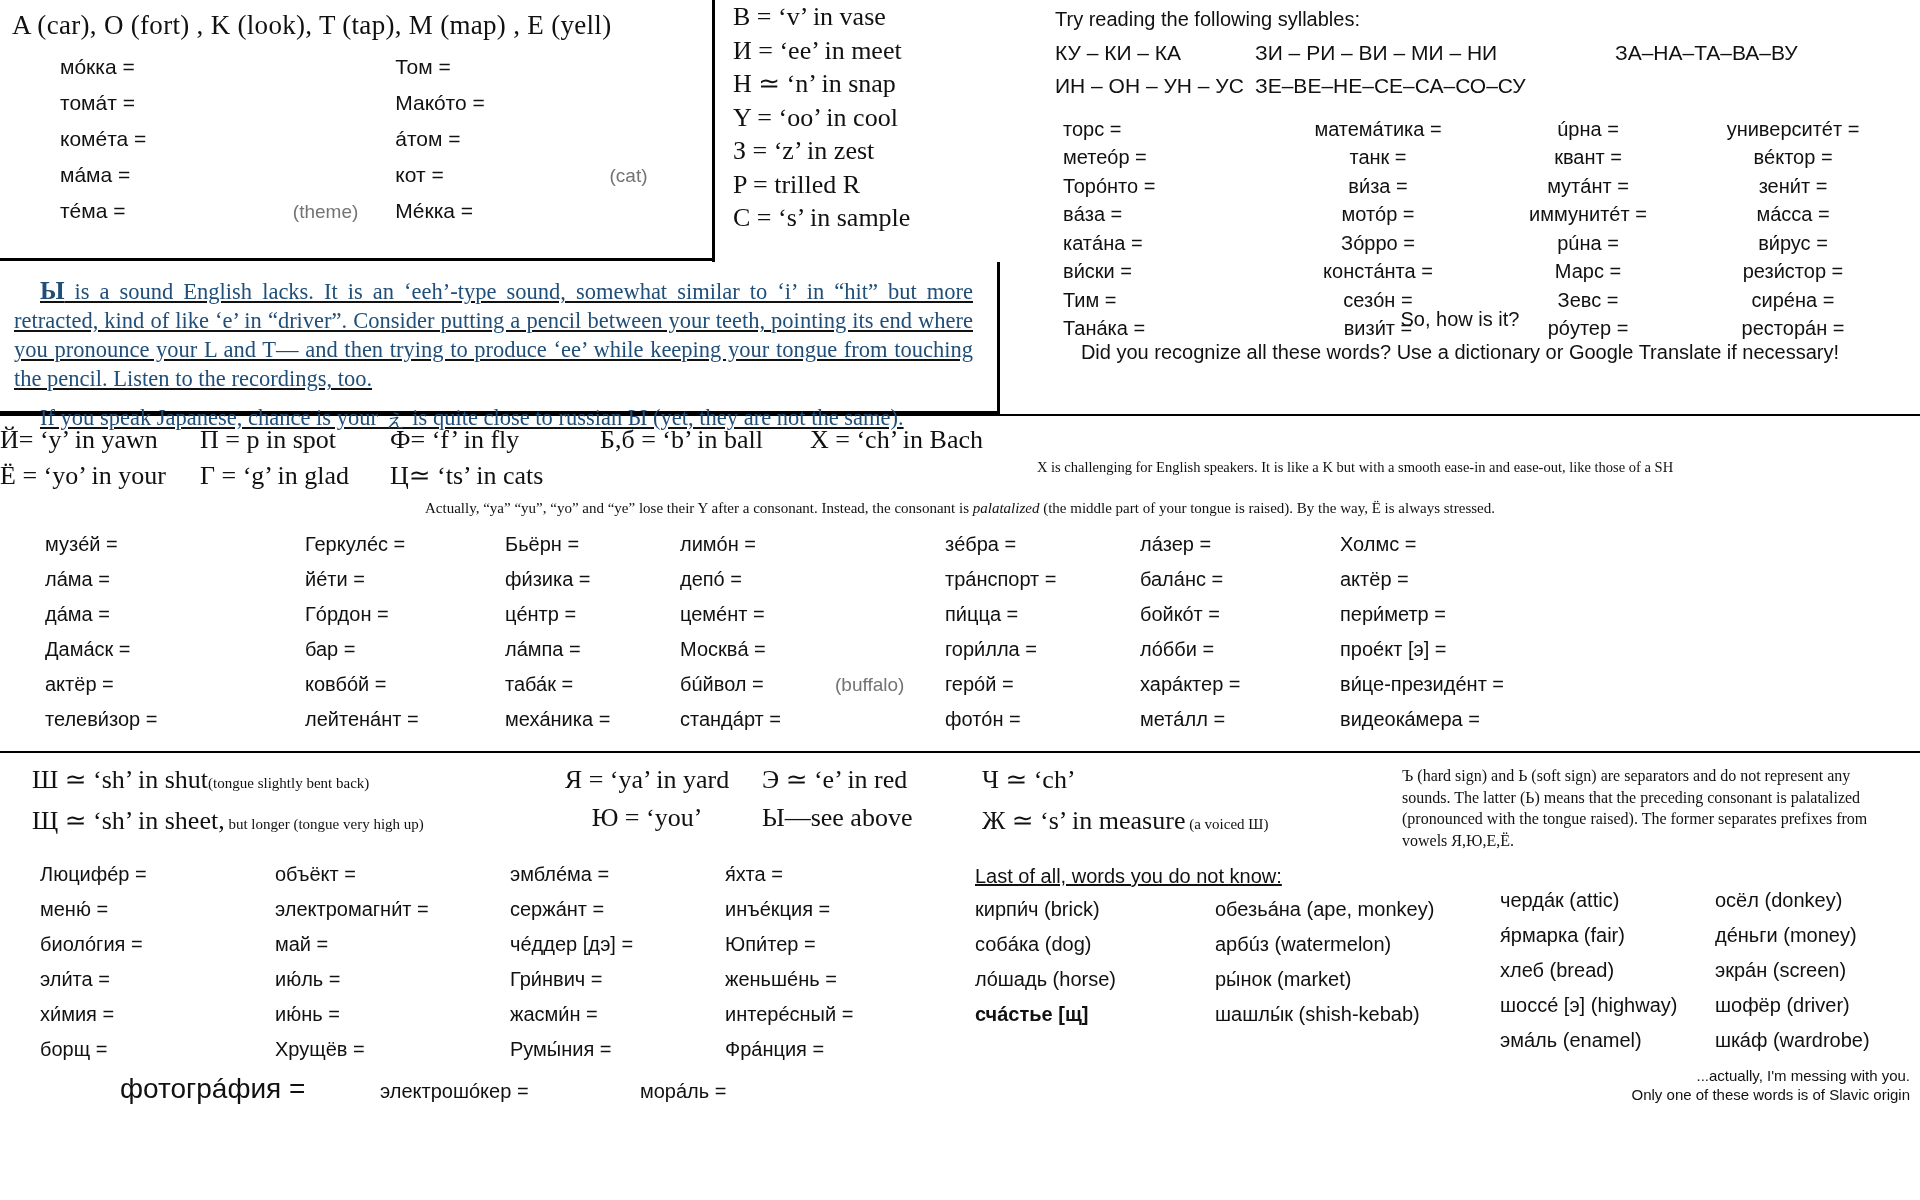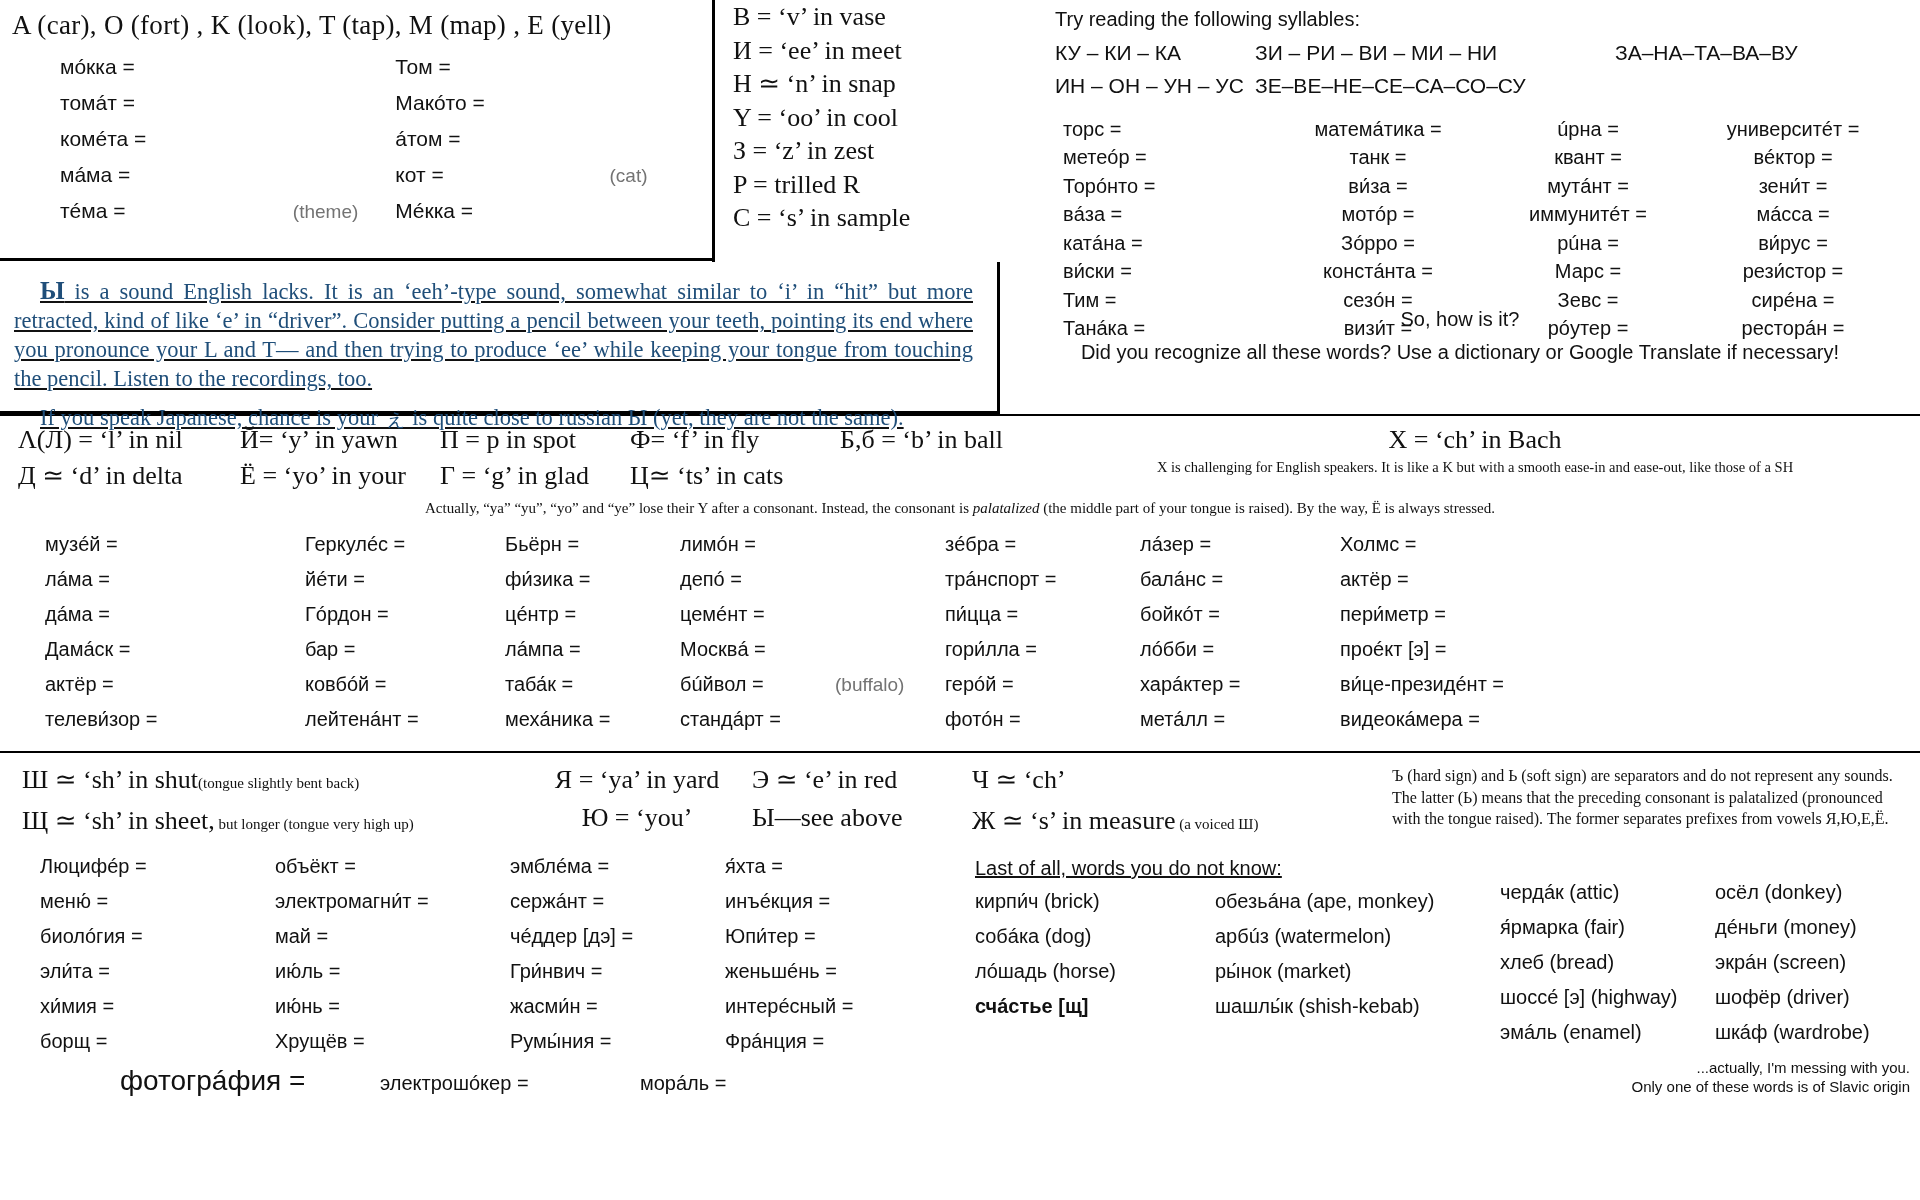--- a/index.html
+++ b/index.html
@@ -223,41 +223,37 @@
   <div id="sec2-right">
     <div class="q1">So, how is it?</div>
     <div class="q2">Did you recognize all these words? Use a dictionary or Google Translate if necessary!</div>
   </div>
 </div>
 
 <div class="hr"></div>
 
 <div id="sec3">
   <div class="letterrow">
-    <div class="lr-col" style="width:222px;padding-left:18px;">
-      <div class="lr-line">Λ(Л) = ‘l’ in nil</div>
-      <div class="lr-line">Д ≃ ‘d’ in delta</div>
-    </div>
     <div class="lr-col" style="width:200px;">
       <div class="lr-line">Й= ‘y’ in yawn</div>
       <div class="lr-line">Ё = ‘yo’ in your</div>
     </div>
     <div class="lr-col" style="width:190px;">
       <div class="lr-line">П = p in spot</div>
       <div class="lr-line">Г = ‘g’ in glad</div>
     </div>
     <div class="lr-col" style="width:210px;">
       <div class="lr-line">Ф= ‘f’ in fly</div>
       <div class="lr-line">Ц≃ ‘ts’ in cats</div>
     </div>
     <div class="lr-col" style="width:210px;">
       <div class="lr-line">Б,б = ‘b’ in ball</div>
     </div>
     <div class="lr-col" style="flex:1;padding-right:20px;">
-      <div class="lr-line" style="text-align:center;">X = ‘ch’ in Bach</div>
+      <div class="lr-line" style="">X = ‘ch’ in Bach</div>
       <div class="xnote">X is challenging for English speakers. It is like a K but with a smooth ease-in and ease-out, like those of a SH</div>
     </div>
   </div>
 
   <div class="note-center">
     <span>Actually,  “ya” “yu”, “yo” and “ye” lose their Y after a consonant. Instead, the consonant is </span><em>palatalized</em><span> (the middle part of your tongue is raised). By the way, Ё is always stressed.</span>
   </div>
 
   <div class="wordgrid3 wg3 sans">
     <div class="wg3row">
@@ -320,21 +316,21 @@
       <div class="g g6">метáлл =</div>
       <div class="g g7">видеокáмера =</div>
     </div>
   </div>
 </div>
 
 <div class="hr" style="margin-top:8px;"></div>
 
 <div id="sec4">
   <div class="s4row">
-    <div class="s4c" style="width:500px;padding-left:22px;">
+    <div class="s4c" style="width:500px;padding-left:32px;">
       <div class="s4line"><span>Ш ≃ ‘sh’ in shut</span><span class="sm">(tongue slightly bent back)</span></div>
       <div class="s4line"><span>Щ ≃ ‘sh’ in sheet,</span><span class="sm"> but longer  (tongue very high up)</span></div>
     </div>
     <div class="s4c" style="width:230px;text-align:center;">
       <div class="s4line">Я = ‘ya’ in yard</div>
       <div class="s4line">Ю = ‘you’</div>
     </div>
     <div class="s4c" style="width:220px;">
       <div class="s4line">Э ≃ ‘e’ in red</div>
       <div class="s4line">Ы—see above</div>

